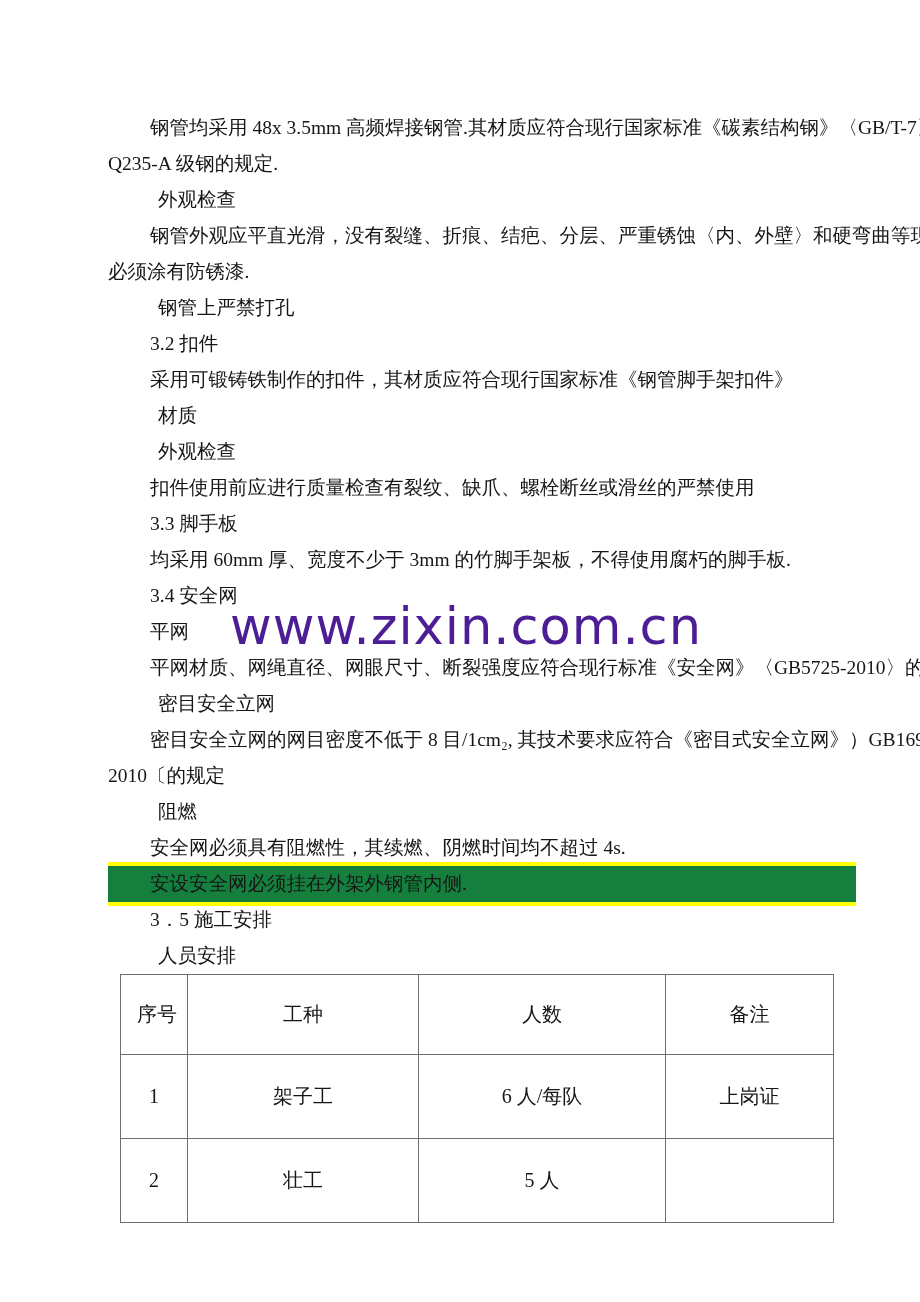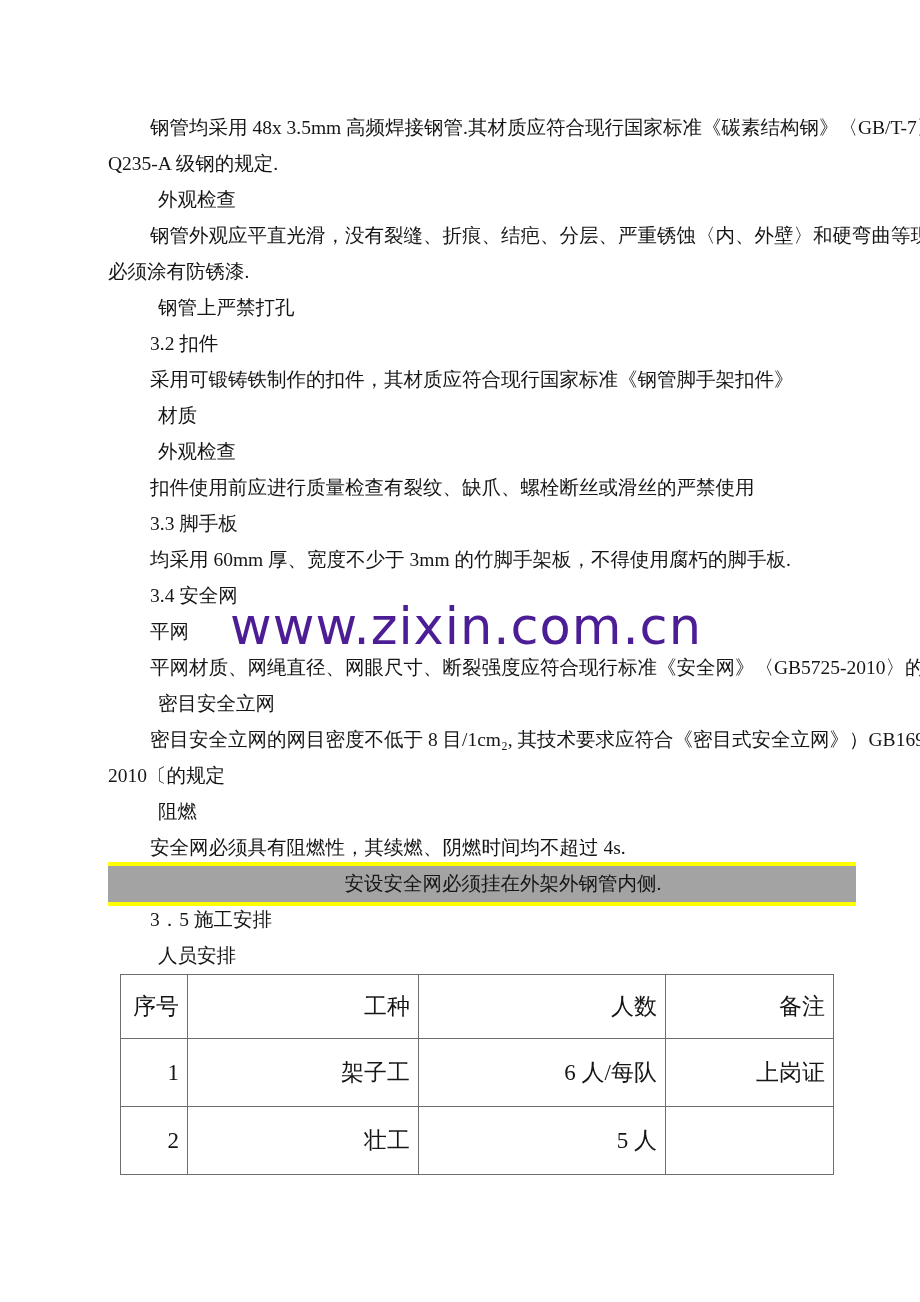--- a/index.html
+++ b/index.html
@@ -36,25 +36,25 @@
   .ind-1 { padding-left:42px; }
   .ind-2 { padding-left:50px; }
   table.staff {
     border-collapse:collapse;
     table-layout:fixed;
     width:713px;
     margin-left:12px;
   }
   table.staff th, table.staff td {
     border:1px solid #6e6e6e;
-    text-align:right;
+    text-align:center;
     vertical-align:middle;
-    font-size:23px;
+    font-size:20px;
     font-weight:normal;
-    padding:8px;
+    padding:16px;
     white-space:nowrap;
   }
   table.staff thead th { height:47px; }
   table.staff tbody td { height:51px; }
 </style>
 </head>
 <body style="background: rgb(255, 255, 255); color: rgb(22, 22, 22);">
 
 <div class="watermark" style="color: #4c1d95;">www.zixin.com.cn</div>
 
@@ -74,21 +74,21 @@
       <div class="line ind-1">3.3 脚手板</div>
       <div class="line ind-1">均采用 60mm 厚、宽度不少于 3mm 的竹脚手架板，不得使用腐朽的脚手板.</div>
       <div class="line ind-1">3.4 安全网</div>
       <div class="line ind-1">平网</div>
       <div class="line ind-1">平网材质、网绳直径、网眼尺寸、断裂强度应符合现行标准《安全网》〈GB5725-2010〉的规定.</div>
       <div class="line ind-2">密目安全立网</div>
       <div class="line ind-1">密目安全立网的网目密度不低于 8 目/1cm₂, 其技术要求应符合《密目式安全立网》）GB16909-</div>
       <div class="line ind-0">2010〔的规定</div>
       <div class="line ind-2">阻燃</div>
       <div class="line ind-1">安全网必须具有阻燃性，其续燃、阴燃时间均不超过 4s.</div>
-      <div class="line ind-1" style="background: #a3a3a3; box-shadow: rgb(255, 255, 0) 0px 4px 0px, rgb(255, 255, 0) 0px -4px 0px; text-align: center;">安设安全网必须挂在外架外钢管内侧.</div>
+      <div class="line ind-1" style="background: #15803d; box-shadow: rgb(255, 255, 0) 0px 4px 0px, rgb(255, 255, 0) 0px -4px 0px;">安设安全网必须挂在外架外钢管内侧.</div>
       <div class="line ind-1">3．5 施工安排</div>
       <div class="line ind-2">人员安排</div>
     </div>
 
   <table class="staff">
     <colgroup>
         <col style="width: 67px;">
         <col style="width: 231px;">
         <col style="width: 247px;">
         <col style="width: 168px;">

